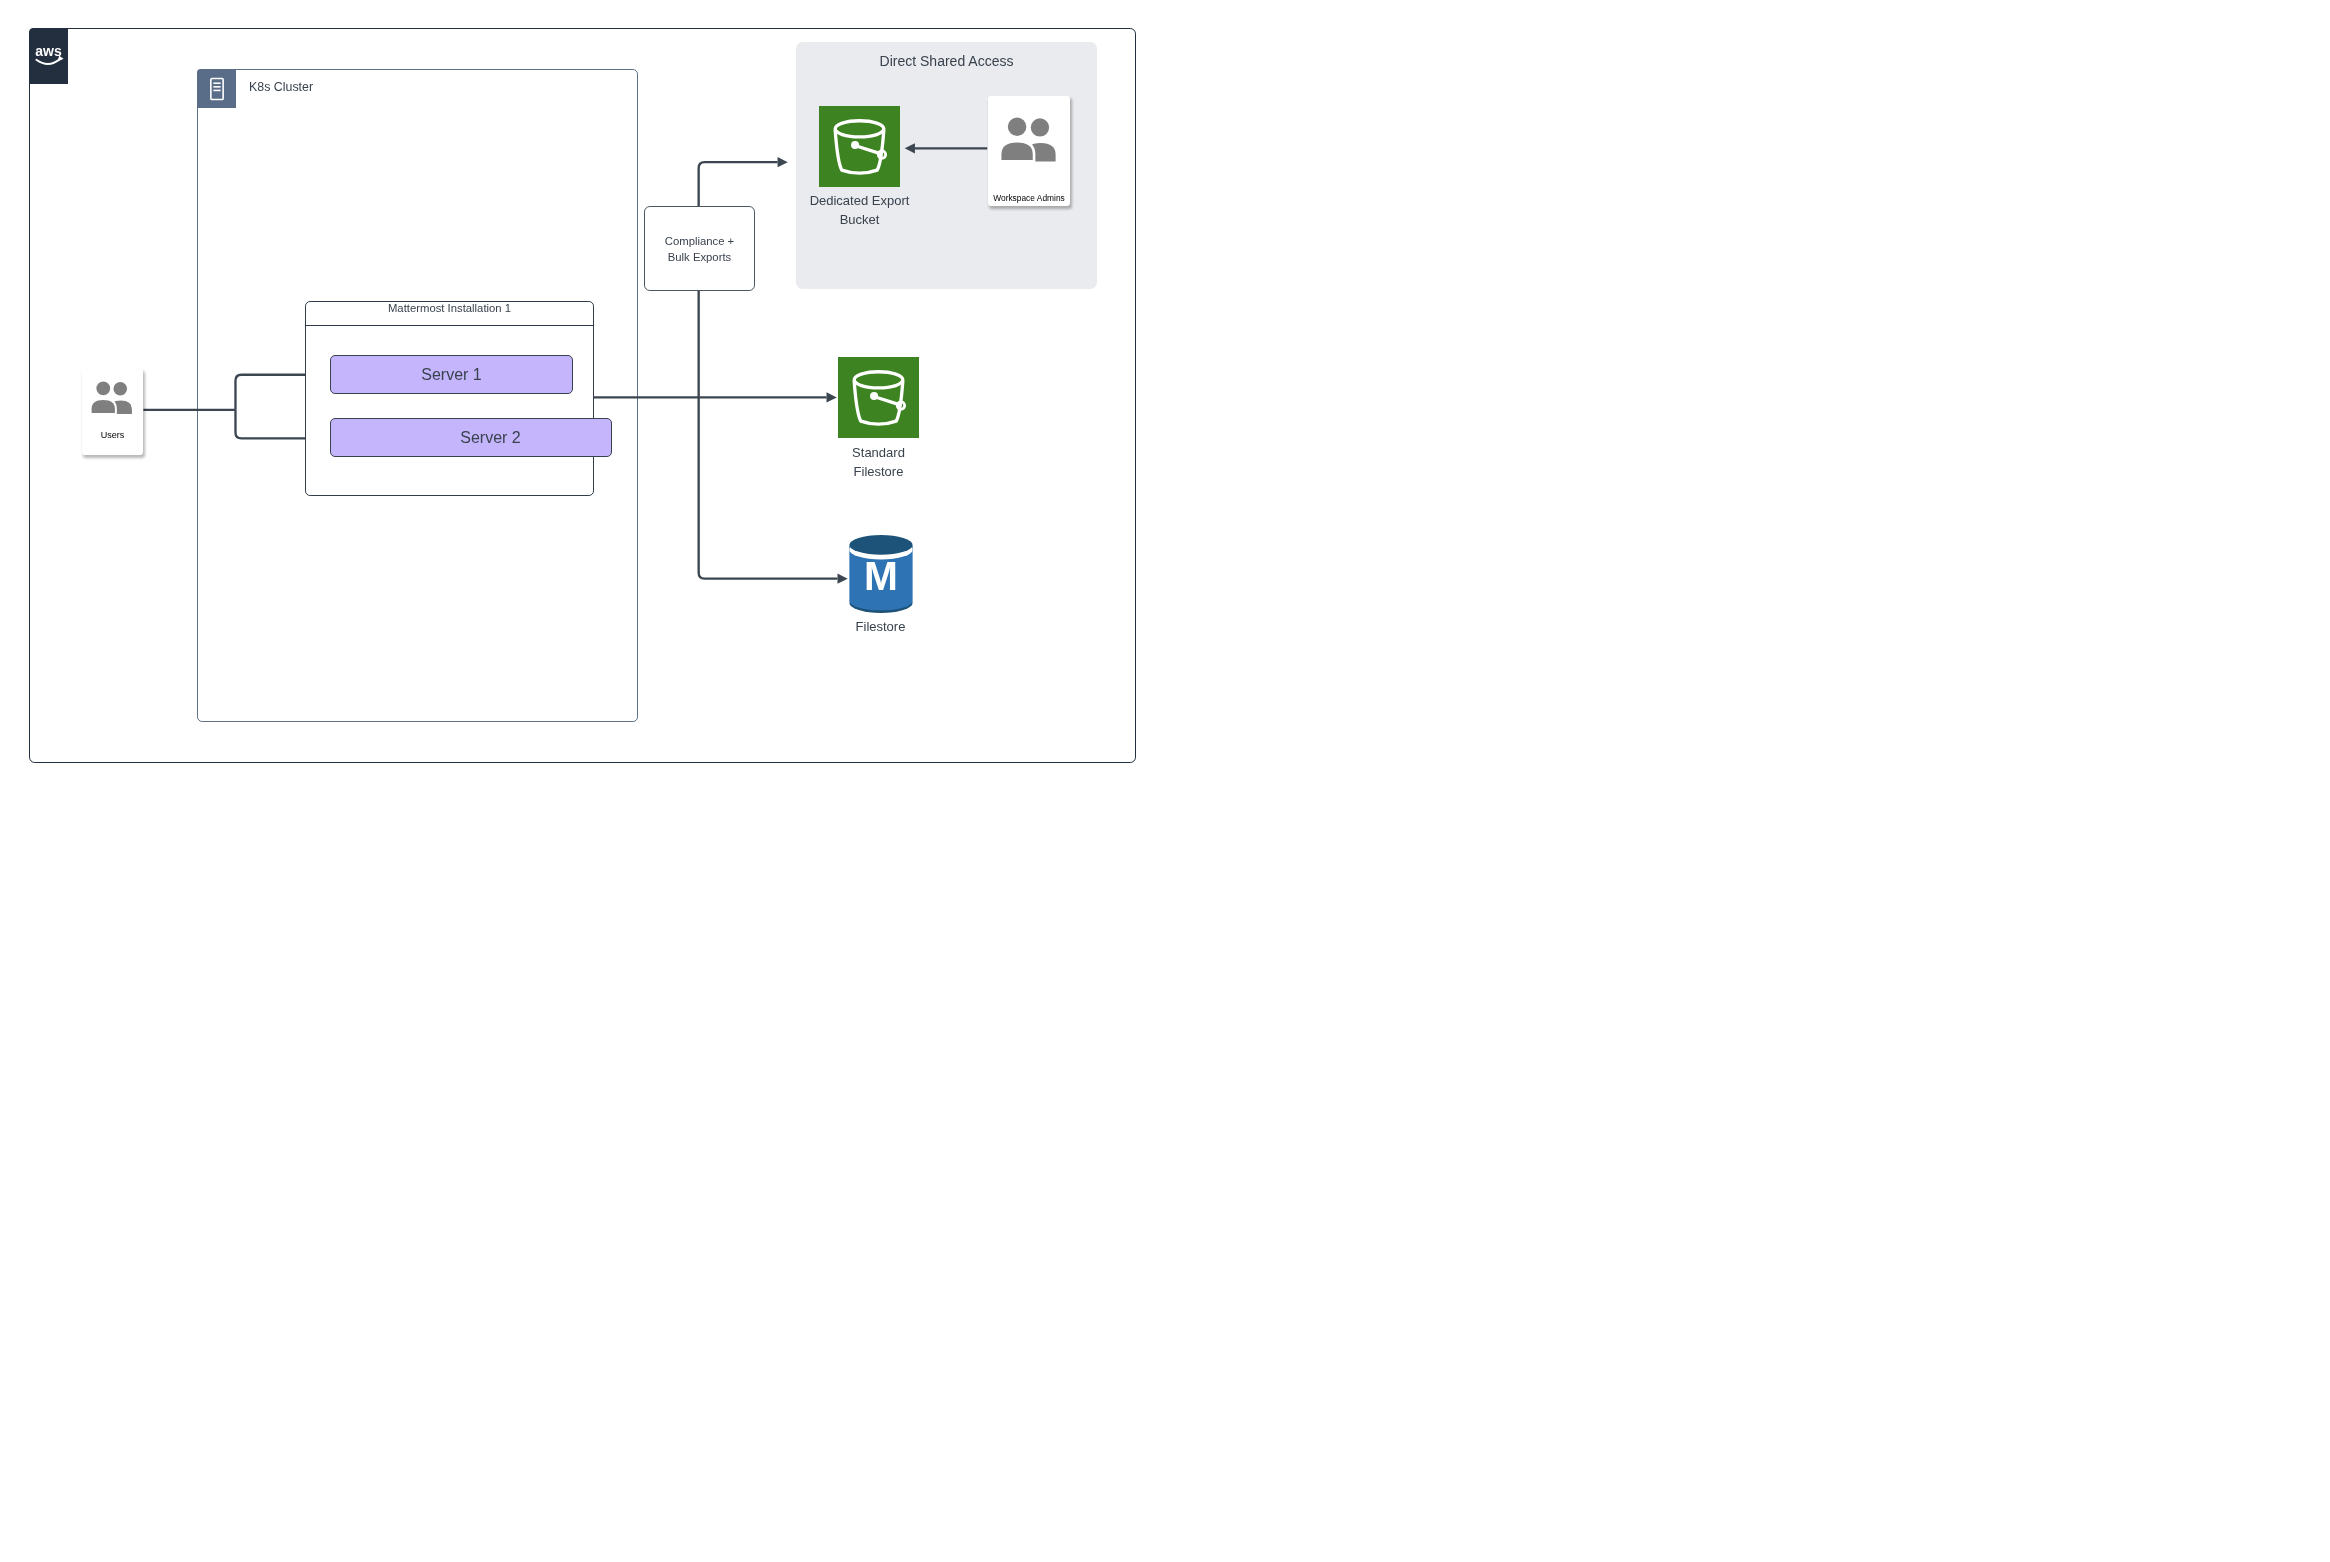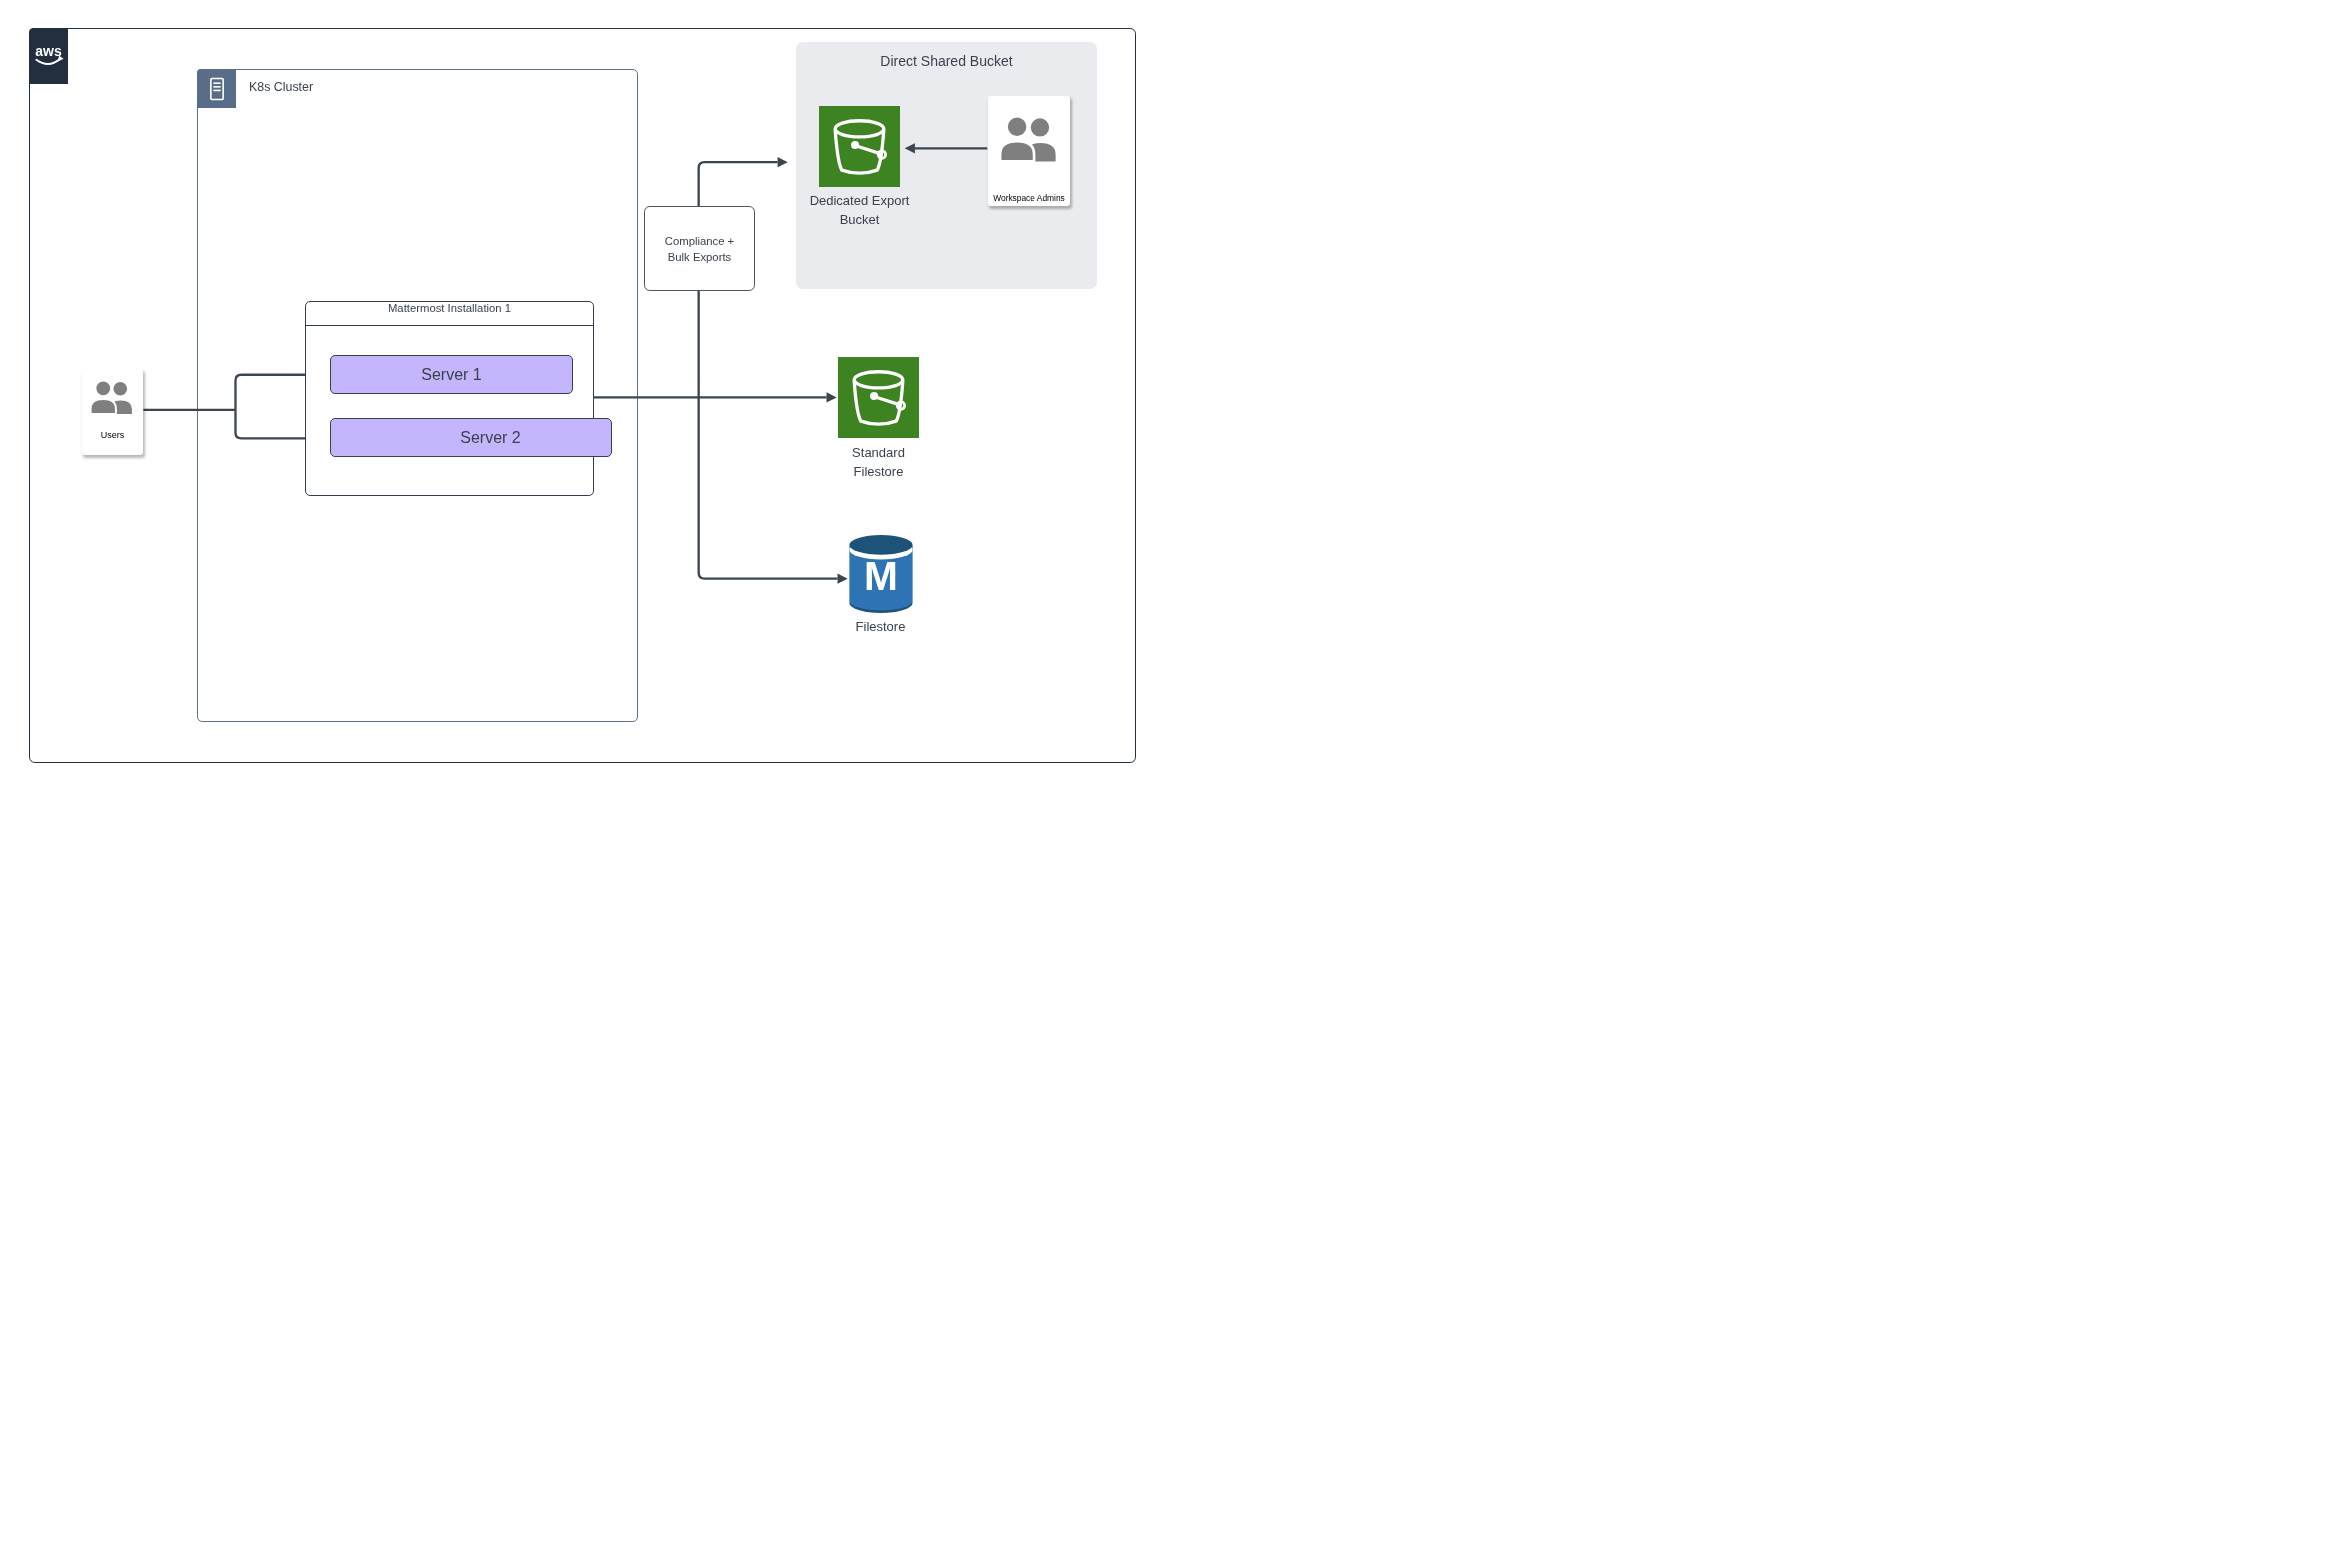--- a/index.html
+++ b/index.html
@@ -52,21 +52,21 @@
   #db-label{left:800px;top:618px;width:161px;}
 </style>
 </head>
 <body>
 
 <div id="stage">
 
   <div class="abs" id="outer-border"></div>
 
   <div class="abs" id="gray-region"></div>
-  <div class="abs" id="dsa-title">Direct Shared Bucket</div>
+  <div class="abs" id="dsa-title">Direct Shared Access</div>
 
   <div class="abs" id="k8s-box"></div>
 
   <svg class="abs" id="wires" viewBox="0 0 1594 1069">
     <g stroke="#3c4651" stroke-width="3.2" fill="none" stroke-linejoin="round">
       <path d="M196,561 H322"></path>
       <path d="M322,561 V521 Q322,513 330,513 H436"></path>
       <path d="M322,561 V592 Q322,600 330,600 H436"></path>
       <path d="M810,544 H1131"></path>
       <path d="M956,544 V230 Q956,222 964,222 H1064"></path>

